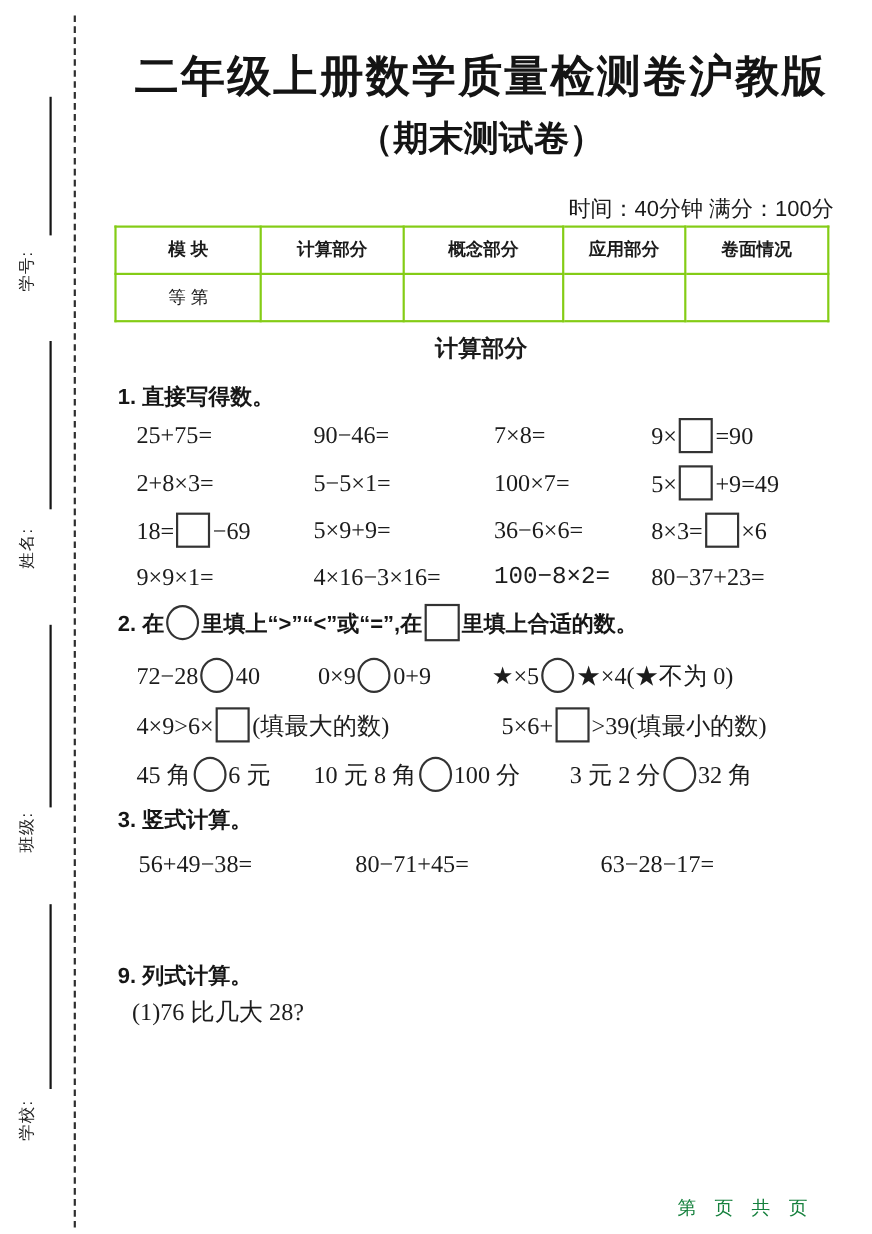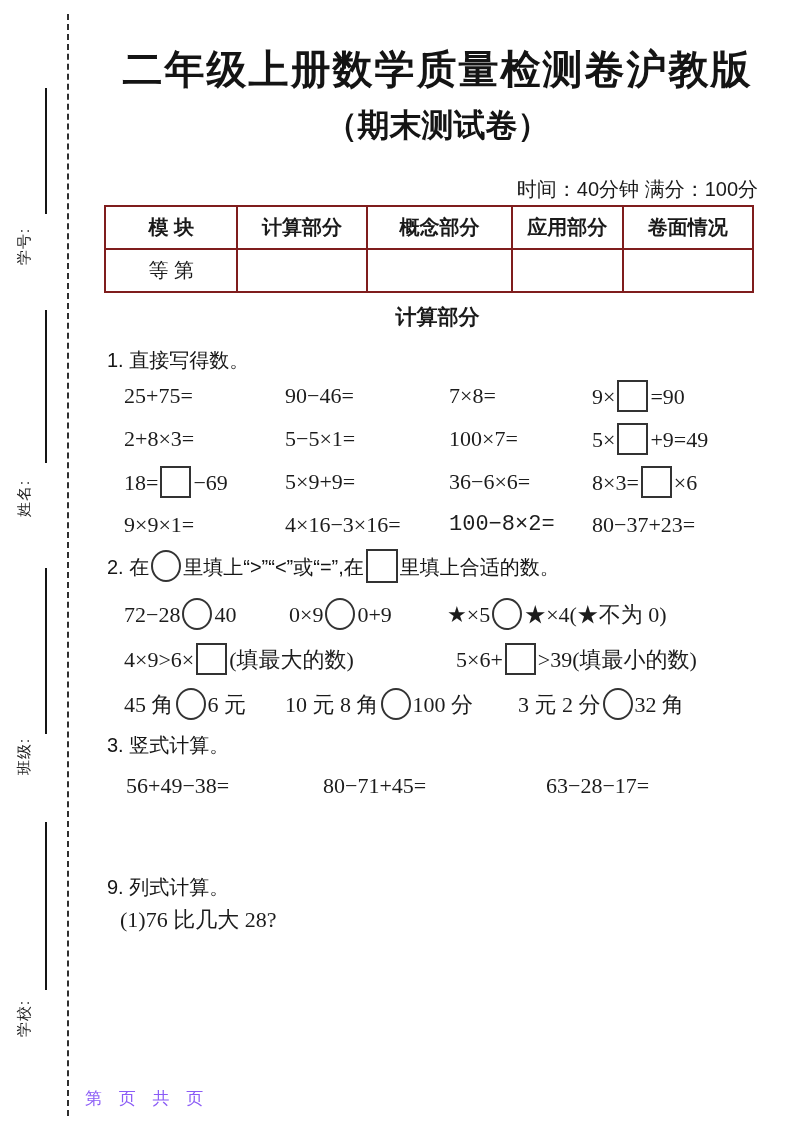--- a/index.html
+++ b/index.html
@@ -16,38 +16,38 @@
     transform:rotate(-90deg);transform-origin:center center;letter-spacing:1px;
   }
   
   .title{position:absolute;left:110px;width:655px;top:42px;text-align:center;
     font-size:40px;font-weight:bold;letter-spacing:2px;color:#141414;}
   .subtitle{position:absolute;left:110px;width:655px;top:104px;text-align:center;
     font-size:32px;font-weight:bold;color:#141414;}
   .meta{position:absolute;right:35px;top:176px;font-size:20px;color:#1a1a1a;}
   
   table.score{position:absolute;left:104px;top:205px;width:650px;border-collapse:collapse;}
-  table.score td{border:2px solid #7f1d1d;text-align:center;font-size:20px;height:41px;padding:0;}
+  table.score td{border:2px solid #84cc16;text-align:center;font-size:16px;height:41px;padding:0;}
   table.score tr.hdr td{font-weight:bold;}
   
   .section-title{position:absolute;left:110px;width:655px;top:303px;text-align:center;
     font-size:21px;font-weight:bold;}
-  .q-title{position:absolute;font-size:20px;font-weight:normal;color:#161616;white-space:nowrap;}
+  .q-title{position:absolute;font-size:20px;font-weight:bold;color:#161616;white-space:nowrap;}
   .eq{font-family:"Liberation Serif","DejaVu Serif",serif;font-size:22px;color:#1c1c1c;}
   .rows{position:absolute;}
   .eqrow{display:flex;align-items:center;height:43px;}
   .eqrow.tall{height:45px;}
   .cell{flex:0 0 auto;white-space:nowrap;}
   .bx{display:inline-block;width:27px;height:28px;border:2px solid #333;
     vertical-align:-8px;margin:0 2px;background:#fff;}
   .cr{display:inline-block;width:26px;height:28px;border:2px solid #333;border-radius:50%;
     vertical-align:-8px;margin:0 2px;background:#fff;}
   .q2t .bx{width:28px;height:30px;vertical-align:-9px;}
-  .footer{position:absolute;left:85px;width:655px;top:1087px;text-align:left;
-    font-size:17px;letter-spacing:6px;color:#8b5cf6;}
+  .footer{position:absolute;left:85px;width:655px;top:1087px;text-align:right;
+    font-size:17px;letter-spacing:6px;color:#15803d;}
   .q4-item{position:absolute;left:120px;top:905px;}
 </style>
 </head>
 <body>
 
 <div id="page">
 
   <div class="dashed"></div>
 
   <div class="fill-line" style="top:88px;height:126px;"></div>

